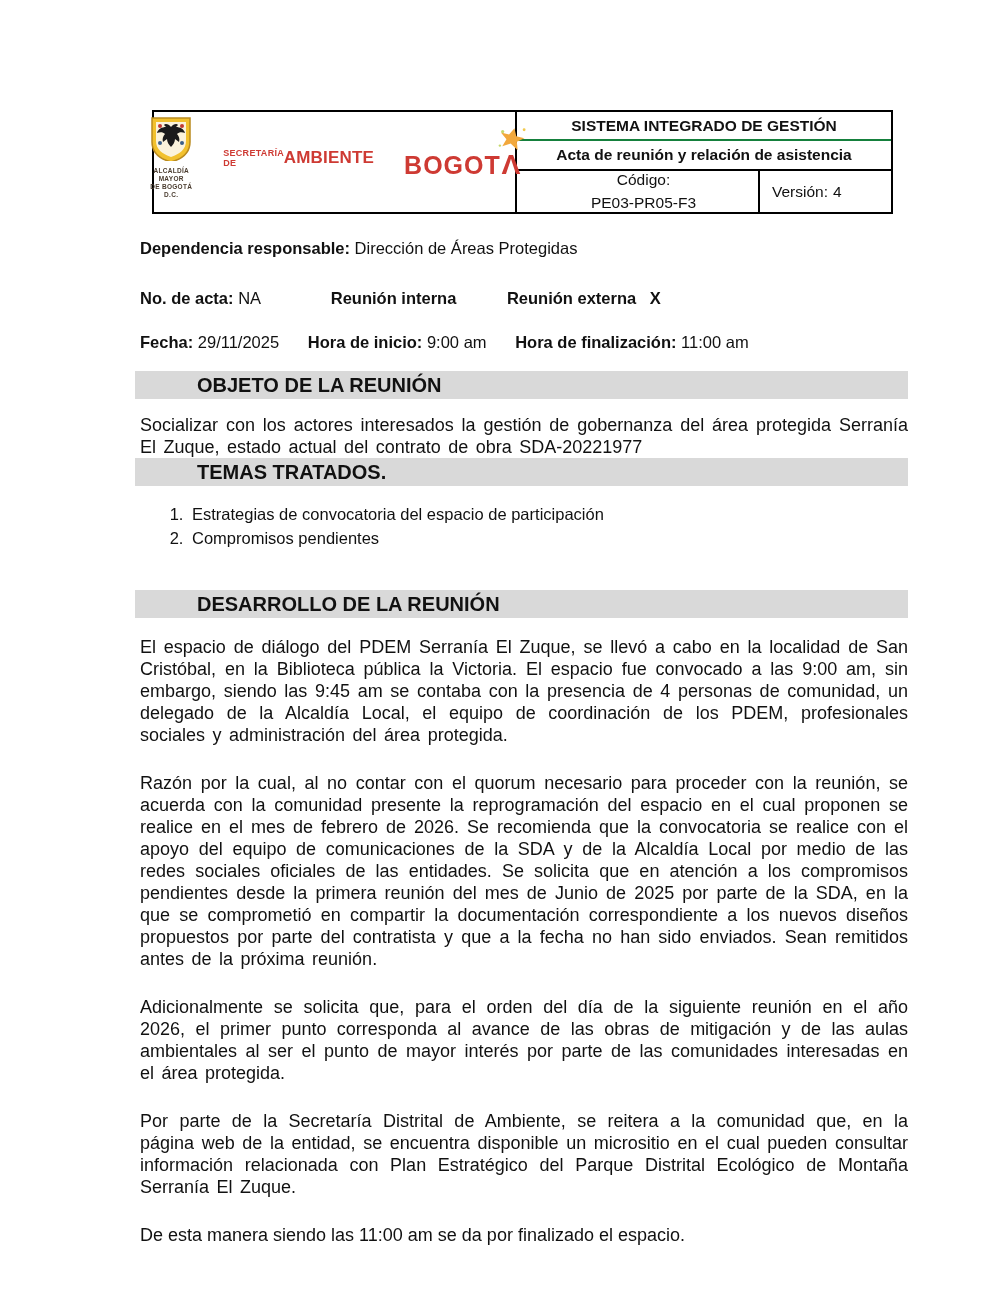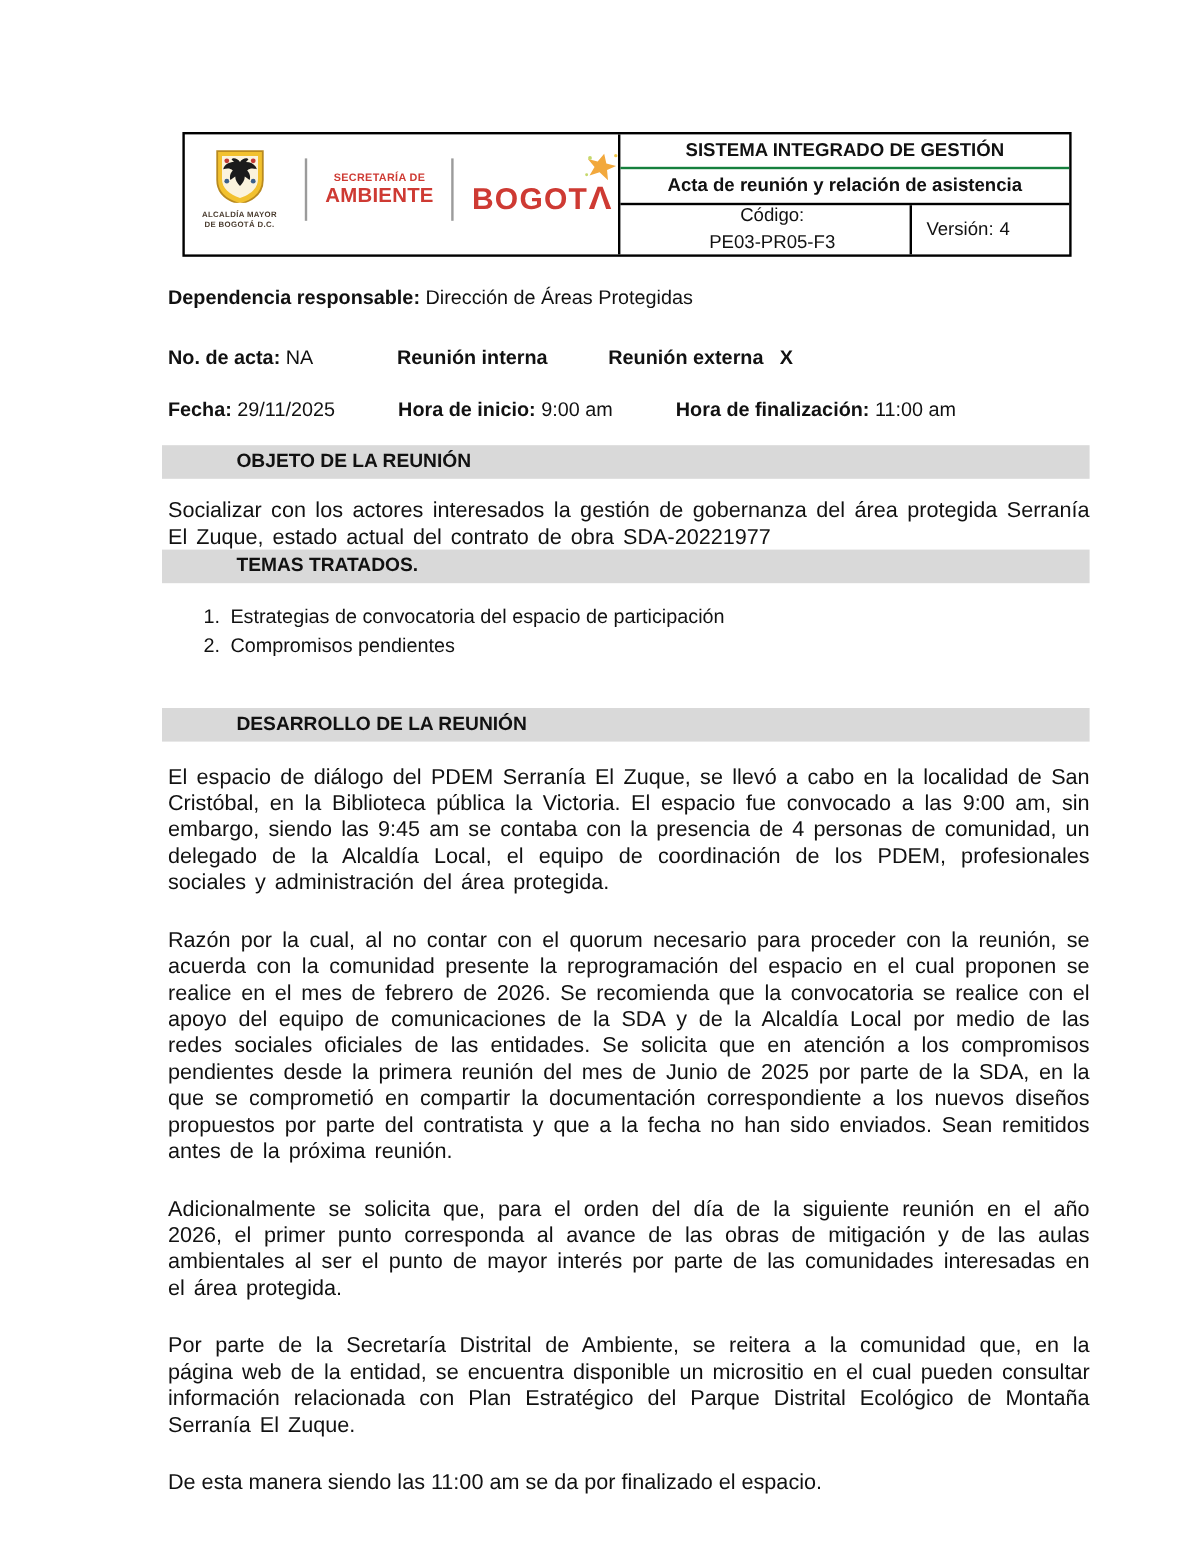--- a/index.html
+++ b/index.html
@@ -34,21 +34,21 @@
     width:361px;
     display:flex;align-items:center;justify-content:center;
     gap:15px;padding:4px 6px 12px 6px;
   }
   .shield-block{display:flex;flex-direction:column;align-items:center;width:84px;}
   .shield-caption{
     font-size:6.5px;line-height:8px;font-weight:700;color:#4a3c2f;
     text-align:center;margin-top:2px;letter-spacing:.3px;
   }
   .logo-divider{width:2px;height:52px;background:#9b9b9b;}
-  .secretaria-block{display:flex;flex-direction:column;align-items:center;color:var(--accent-red);}
+  .secretaria-block{display:flex;flex-direction:row;align-items:center;color:var(--accent-red);}
   .secretaria-top{font-size:9px;font-weight:700;letter-spacing:.3px;}
   .secretaria-bottom{font-size:17px;font-weight:700;letter-spacing:.2px;}
   .bogota-block{position:relative;display:flex;align-items:baseline;padding-top:14px;}
   .bogota-text{font-size:25px;font-weight:800;color:var(--accent-red);letter-spacing:1px;}
   .bogota-lambda{font-size:27px;font-weight:800;color:var(--accent-red);margin-left:1px;transform:scaleX(1.05);display:inline-block;}
   .bogota-star{position:absolute;top:-10px;right:-8px;}
   .title-col{flex:1;border-left:2px solid #000;display:flex;flex-direction:column;}
   .tt-row1{height:30px;border-bottom:2px solid #15803d;display:flex;align-items:center;justify-content:center;font-weight:700;font-size:15.5px;}
   .tt-row2{height:31px;border-bottom:2px solid #000;display:flex;align-items:center;justify-content:center;font-weight:700;font-size:15.5px;}
   .tt-row3{flex:1;display:flex;}
@@ -56,28 +56,28 @@
   .version-cell{flex:1;display:flex;align-items:center;padding-left:12px;font-size:15.5px;gap:5px;}
   
   .field-line{font-size:16.5px;line-height:22px;}
   .fl-dependencia{margin-top:23px;}
   .fl-acta{margin-top:28px;}
   .fl-fecha{margin-top:22px;}
   .b{font-weight:700;}
   .gap-interna{margin-left:52px;padding-left:14px;}
   .gap-externa{margin-left:46px;}
   .gap-x{margin-left:9px;}
-  .gap-mid{margin-left:28px;padding-left:20px;}
+  .gap-mid{margin-left:4px;padding-left:20px;}
   
   .section-bar{
     margin-left:-5px;width:773px;height:28px;
     background:var(--section-bar);
     display:flex;align-items:center;
     padding-left:62px;
-    font-weight:700;font-size:16px;
+    font-weight:700;font-size:20px;
   }
   .sb-objeto{margin-top:18px;}
   .sb-temas{}
   .sb-desarrollo{margin-top:40px;}
   .par{
     margin:26px 0 0 0;
     font-size:18px;line-height:22px;
     text-align:justify;word-spacing:2.5px;
   }
   .par-objeto{margin-top:15px;}

